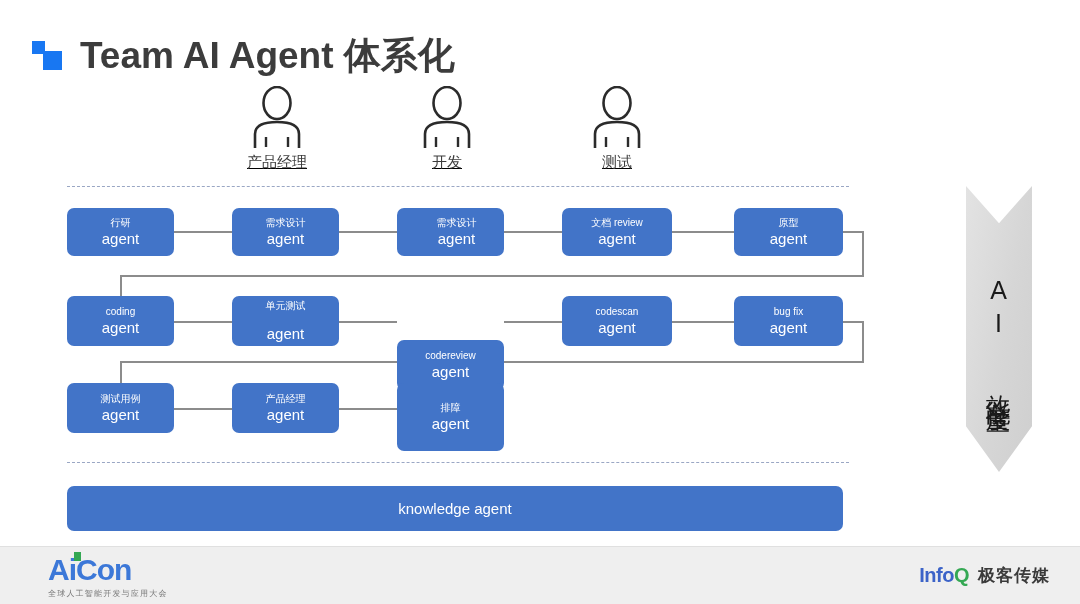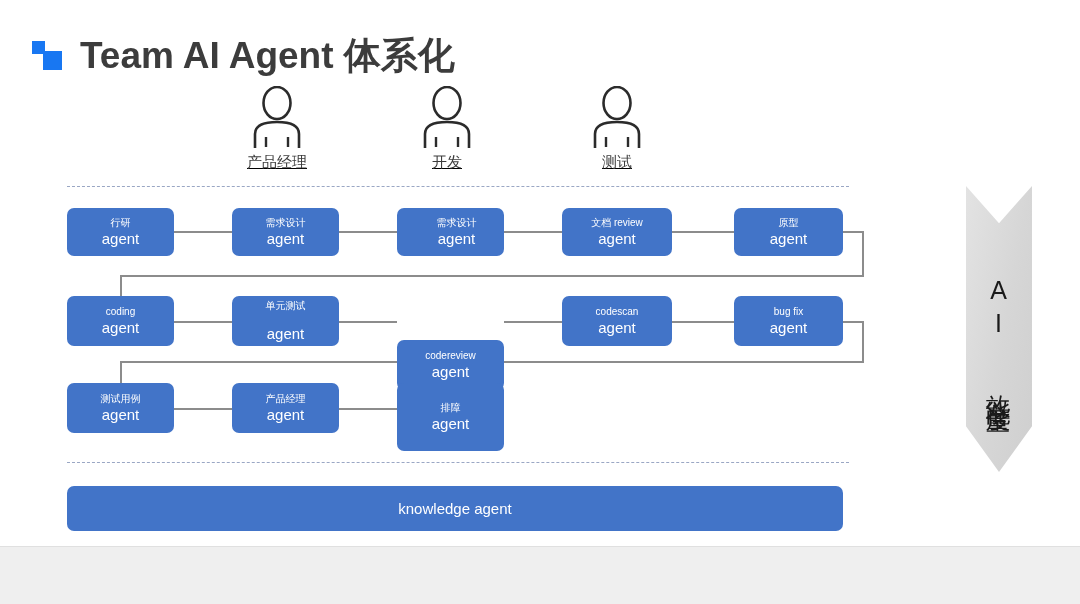--- a/index.html
+++ b/index.html
@@ -336,15 +336,27 @@
 
   <div id="knowledge-bar" style="left:67px; top:486px; width:776px; height:45px;">
     <span>knowledge agent</span>
   </div>
 
   <div id="ribbon">
     <span id="ribbon-text">AI 效能度量</span>
   </div>
 
   <div id="footer">
+    <div id="aicon-logo">
+      <div id="aicon-word">
+        <span>AiCon</span>
+        <span id="aicon-dot"></span>
+      </div>
+      <div id="aicon-sub">全球人工智能开发与应用大会</div>
+    </div>
+    <div id="infoq-block">
+      <span id="infoq-info">Info</span>
+      <span id="infoq-q">Q</span>
+      <span id="infoq-cn">极客传媒</span>
+    </div>
   </div>
 
 </div>
 
 </body></html>

